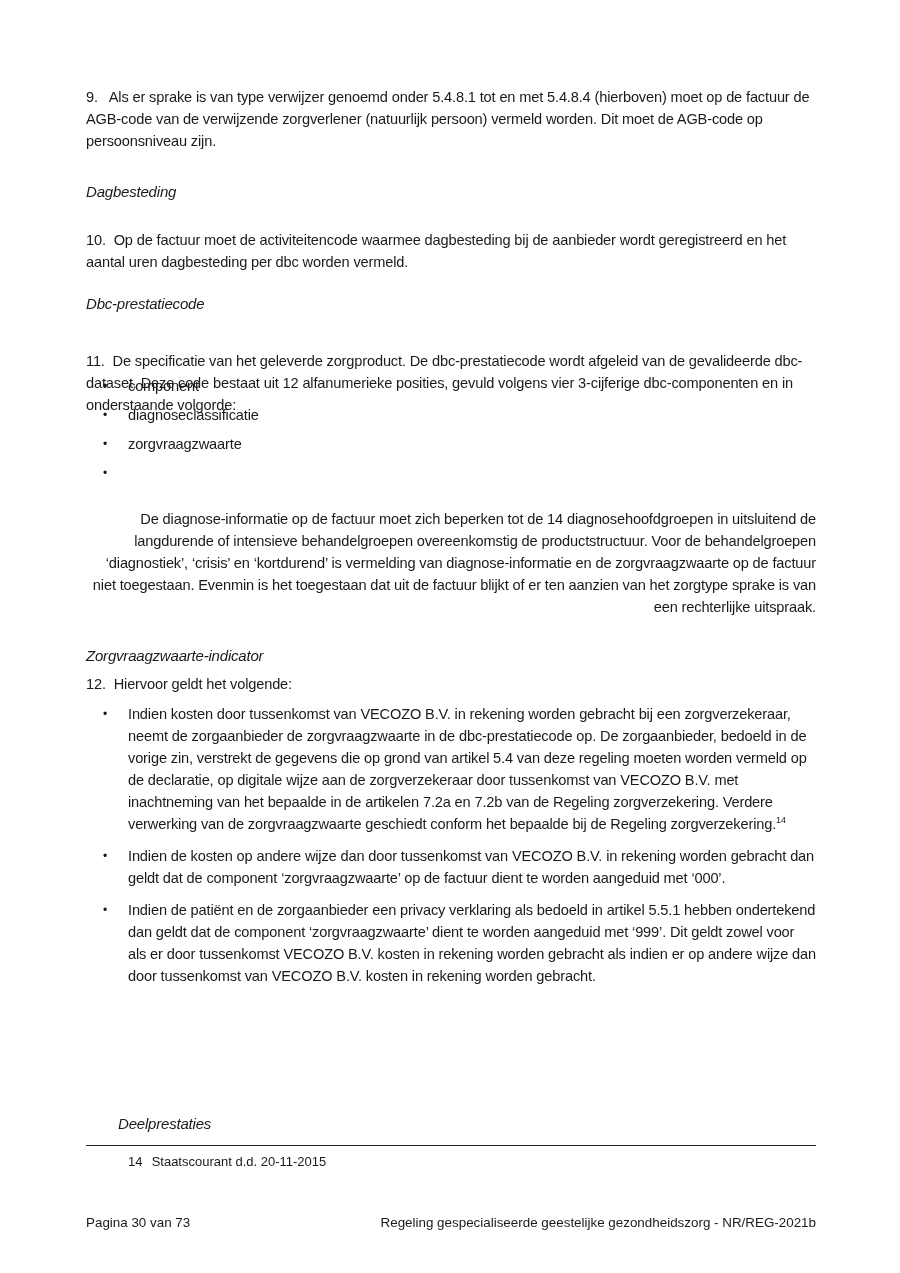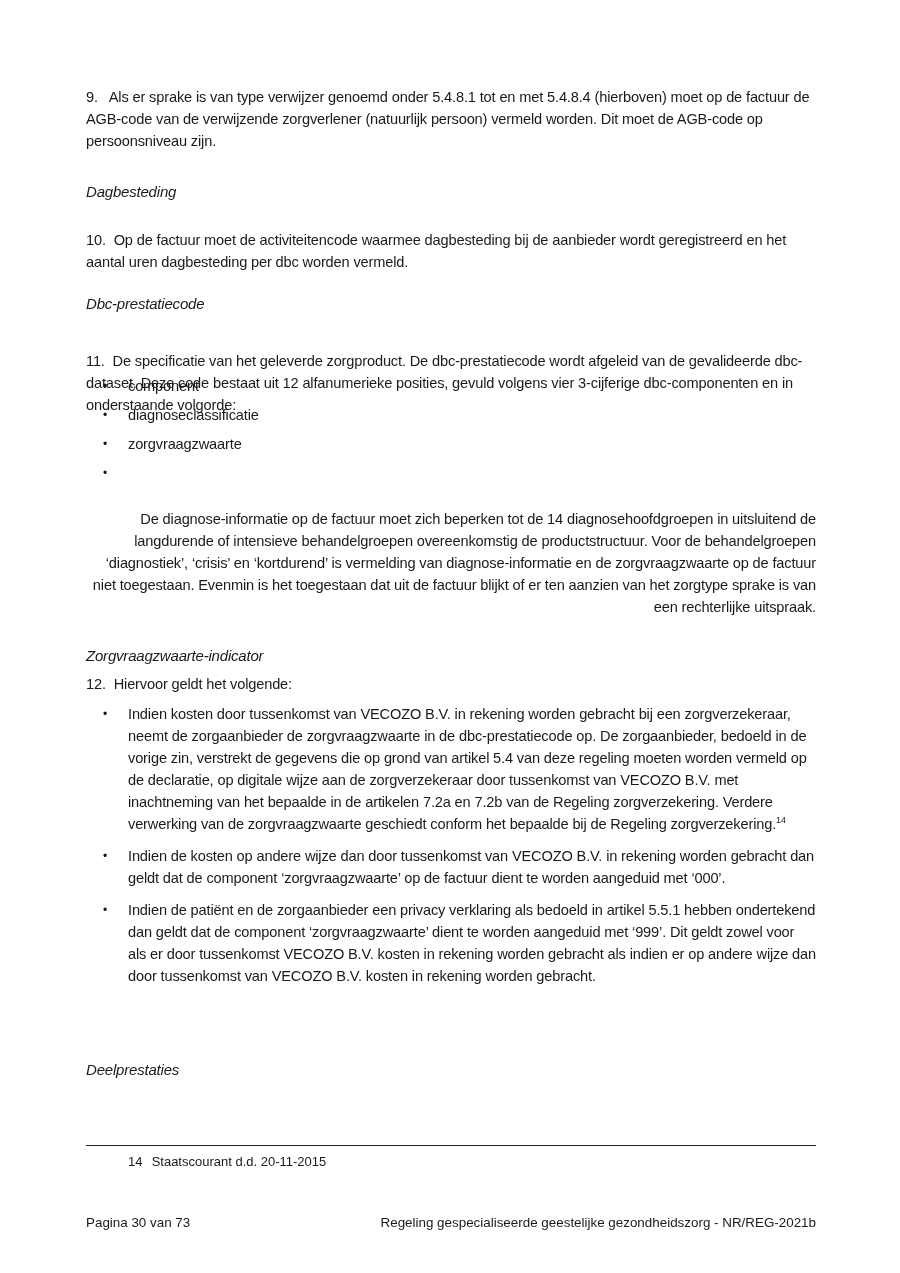--- a/index.html
+++ b/index.html
@@ -80,21 +80,21 @@
   <div class="bul" style="margin-bottom:10px;">
     <span class="dot">•</span>
     <span>Indien de kosten op andere wijze dan door tussenkomst van VECOZO B.V. in rekening worden gebracht dan geldt dat de component ‘zorgvraagzwaarte’ op de factuur dient te worden aangeduid met ‘000’.</span>
   </div>
   <div class="bul">
     <span class="dot">•</span>
     <span>Indien de patiënt en de zorgaanbieder een privacy verklaring als bedoeld in artikel 5.5.1 hebben ondertekend dan geldt dat de component ‘zorgvraagzwaarte’ dient te worden aangeduid met ‘999’. Dit geldt zowel voor als er door tussenkomst VECOZO B.V. kosten in rekening worden gebracht als indien er op andere wijze dan door tussenkomst van VECOZO B.V. kosten in rekening worden gebracht.</span>
   </div>
 </div>
 
-<div class="abs" style="top:1060px;">
+<div class="abs" style="top:1114px;margin-left:32px;">
   <p class="heading">Deelprestaties</p>
 </div>
 
 <div class="rule"></div>
 <div class="footnote">
   <span class="num">14</span>
   <span>Staatscourant d.d. 20-11-2015</span>
 </div>
 
 <div class="footer">

